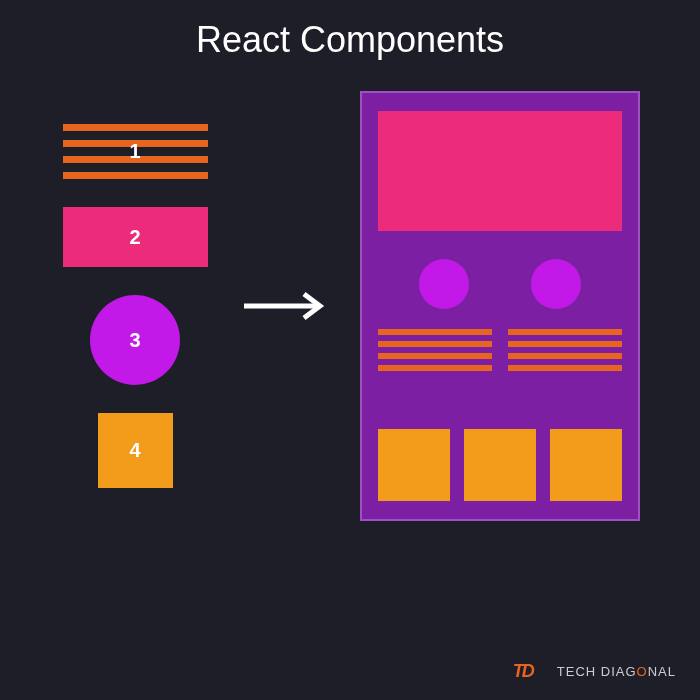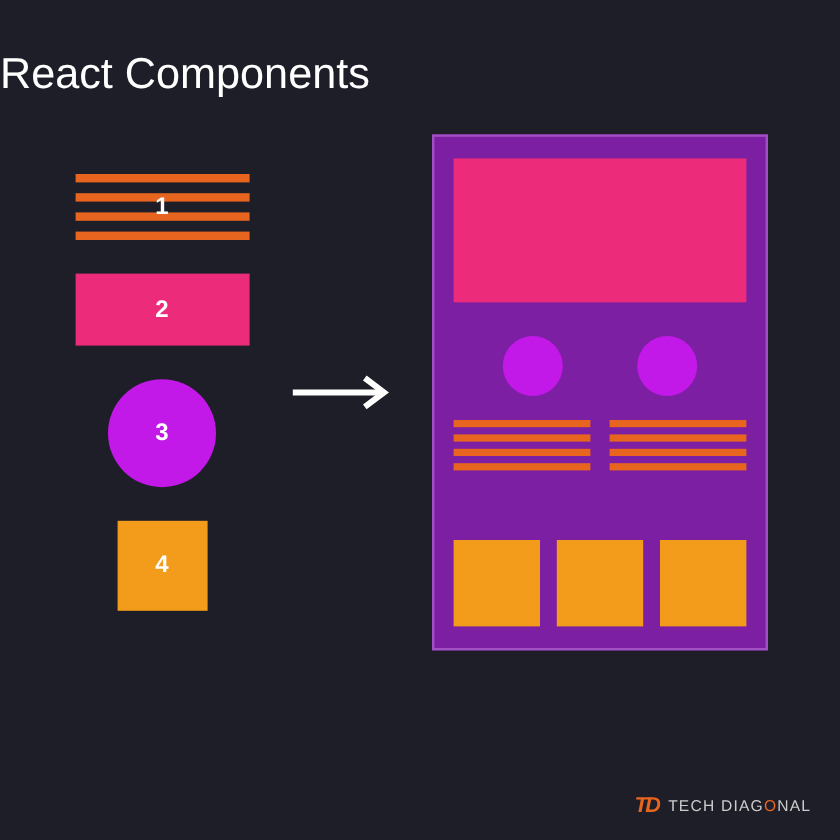--- a/index.html
+++ b/index.html
@@ -6,24 +6,24 @@
     body {
       width: 700px;
       height: 700px;
       background: #1e1e28;
       font-family: -apple-system, BlinkMacSystemFont, 'Segoe UI', sans-serif;
       color: #fff;
       overflow: hidden;
       position: relative;
     }
     .title {
-      text-align: left;
+      text-align: center;
       font-size: 36px;
       font-weight: 400;
-      padding-top: 40px;
+      padding-top: 19px;
       padding-bottom: 30px;
     }
     .content {
       display: flex;
       align-items: center;
       justify-content: center;
       gap: 30px;
       padding: 0 40px;
     }
     .left-col {
@@ -135,21 +135,21 @@
       aspect-ratio: 1/1;
       background: #f39b1a;
     }
     
     .logo {
       position: absolute;
       bottom: 18px;
       right: 24px;
       display: flex;
       align-items: center;
-      gap: 8px;
+      gap: 24px;
       font-size: 13px;
       letter-spacing: 1px;
       color: #ccc;
     }
     .logo-mark {
       font-weight: 900;
       font-size: 18px;
       color: #e8651f;
       font-style: italic;
       letter-spacing: -2px;

